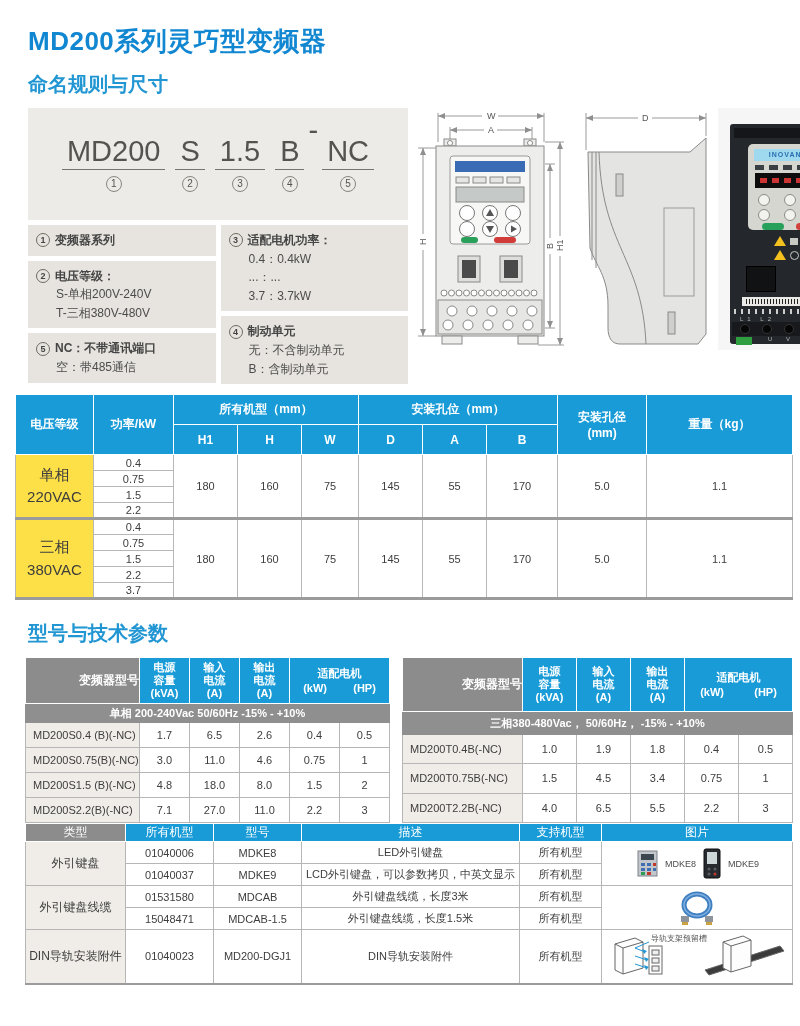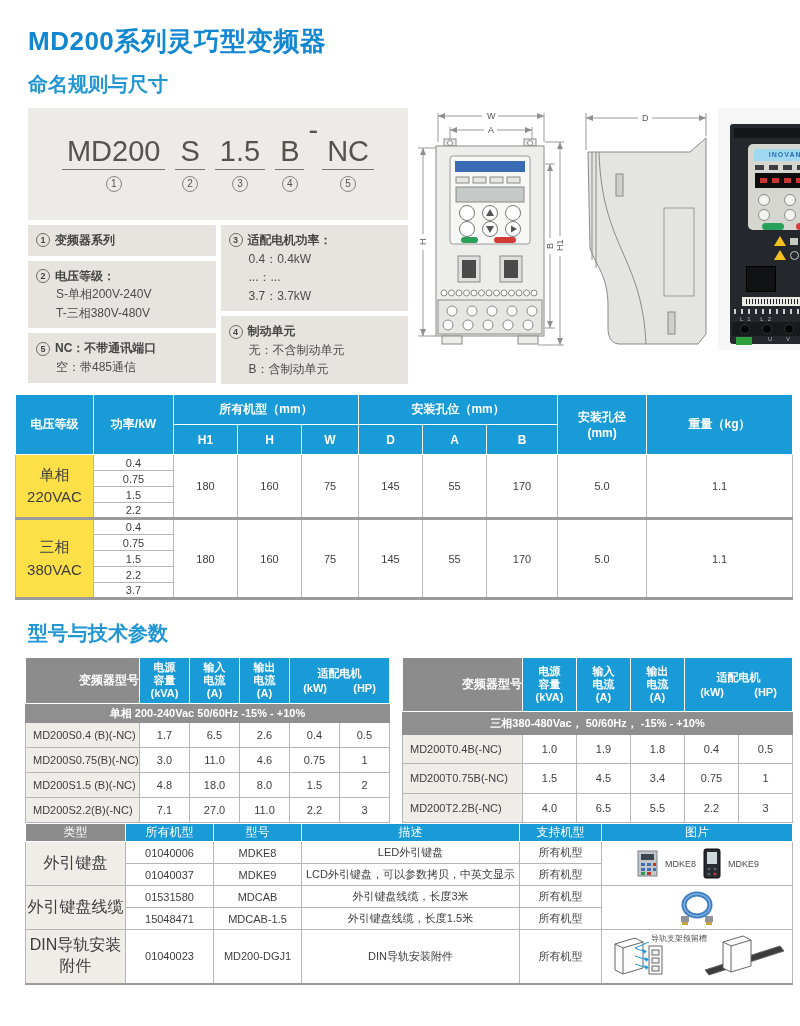--- a/index.html
+++ b/index.html
@@ -46,21 +46,21 @@
   .spectab .subrow td{background:#8f8f8f;color:#fff;font-size:11px;font-weight:bold;text-align:center;height:19px;border:1px solid #8f8f8f}
   .spectab td{border:1px solid #b6b6b6;font-size:11px;text-align:center;height:25px;color:#3d3d3d}
   .spectab td.model{background:#f0ede9;text-align:left;padding-left:7px}
   .motor-bot{display:flex;justify-content:space-around;margin-top:2px}
 
   
   .acctab{width:767px;margin-left:10px;border-bottom:2px solid #9b9b9b}
   .acctab th{background:#189bd7;color:#fff;font-size:12px;font-weight:normal;border:1px solid #fff;height:16px;text-align:center}
   .acctab th.typeh{background:#8c8c8c}
   .acctab td{border:1px solid #b6b6b6;font-size:11px;text-align:center;height:22px;color:#3d3d3d}
-  .acctab td.typec{background:#f0ede9;font-size:16px}
+  .acctab td.typec{background:#f0ede9;font-size:12px}
   .imgcell{vertical-align:middle}
   .imgflex{display:flex;align-items:center;justify-content:center;gap:4px}
   .ilbl{font-size:9px;color:#4c4c4c}
 </style>
 </head>
 <body>
 
 <div class="page">
 
   <div class="title">MD200系列灵巧型变频器</div>

